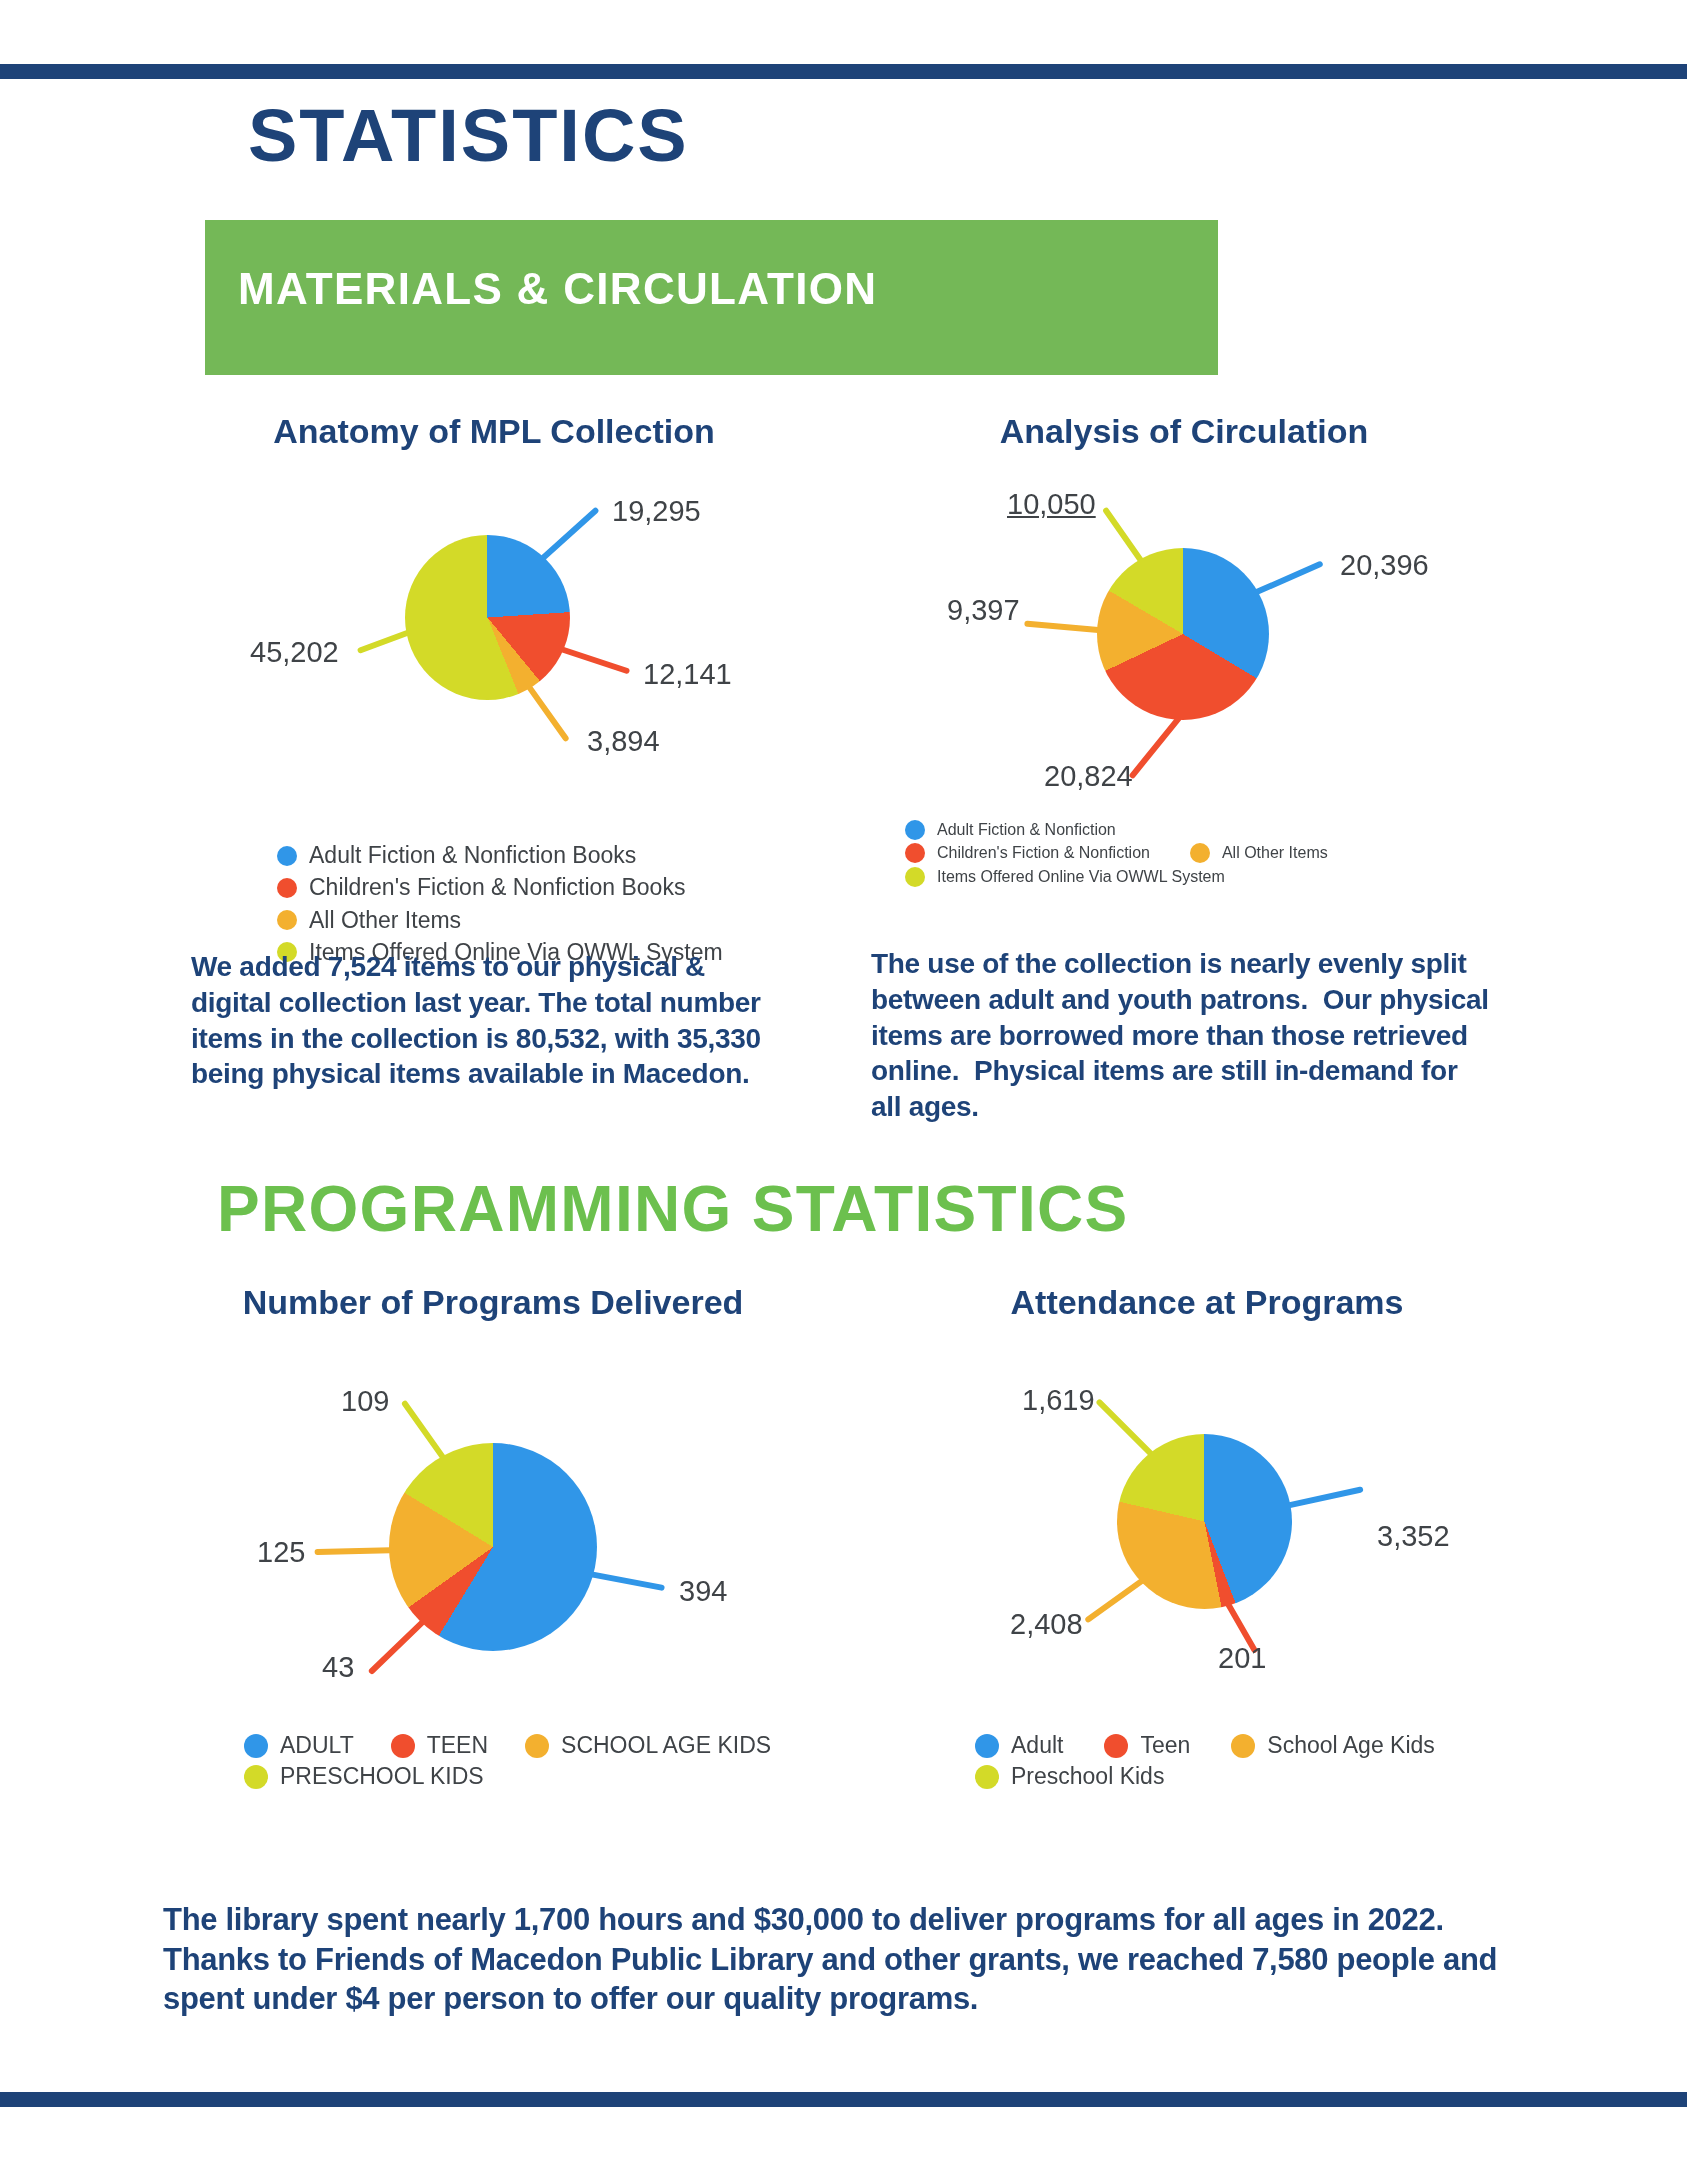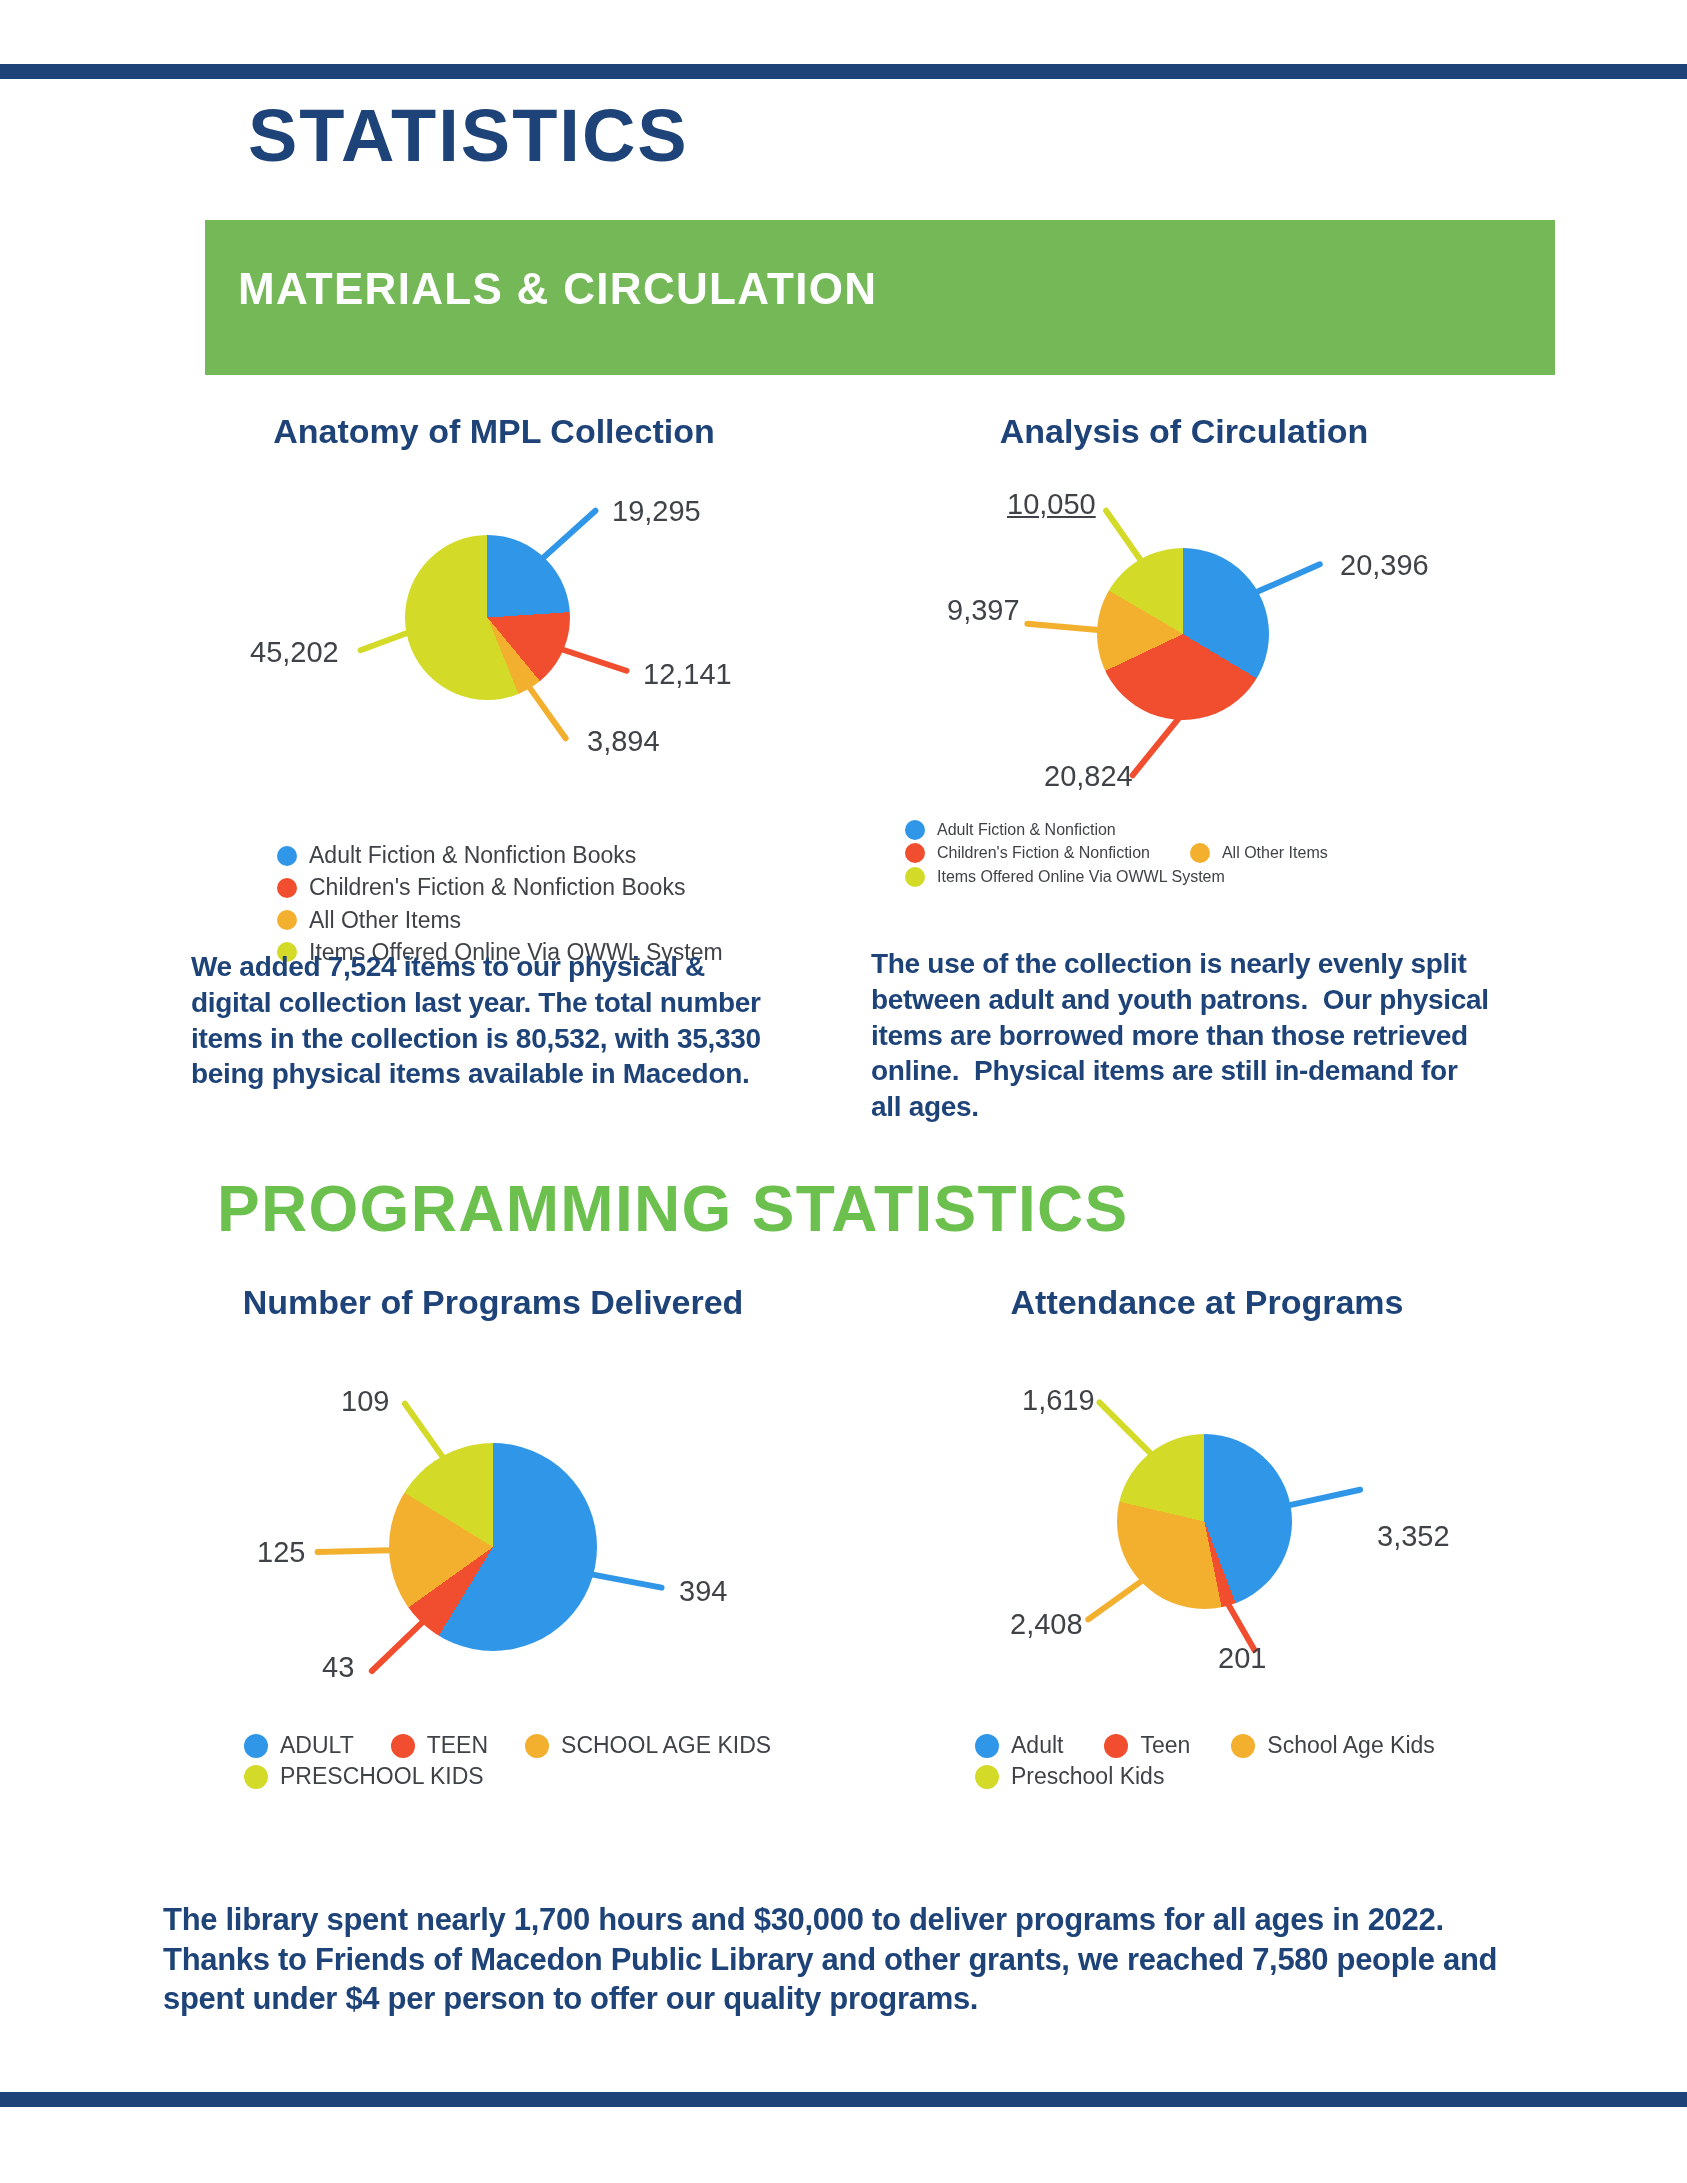--- a/index.html
+++ b/index.html
@@ -1,21 +1,21 @@
 <!DOCTYPE html>
 <html style="--navy: #1e4378; --green: #74b857; --heading_green: #6cc04e; --blue: #3096e8; --red: #f04e2e; --orange: #f3b02f; --yellow_green: #d3da28; --label_gray: #3f4347; --background: #ffffff;font-size:10.6px"><head>
 <meta charset="utf-8">
 <style>
   html,body{margin:0;padding:0;background:#ffffff;}
   #page{position:relative;width:1687px;height:2183px;background:#ffffff;overflow:hidden;
         font-family:"Liberation Sans",sans-serif;}
   .bar{position:absolute;left:0;width:1687px;height:14.6px;background:var(--navy);}
   .page-title{position:absolute;left:248px;top:93px;font-size:74px;font-weight:700;
         letter-spacing:2px;color:var(--navy);}
-  .banner{position:absolute;left:205px;top:220px;width:1350px;height:155px;
+  .banner{position:absolute;left:205px;top:220px;width:1013px;height:155px;
         background:var(--green);display:flex;align-items:center;}
   .banner-label{color:#ffffff;font-size:44px;font-weight:700;letter-spacing:1.3px;
         padding-left:33px;margin-bottom:17px;}
   .chart-title{position:absolute;font-size:34px;font-weight:700;color:var(--navy);
         text-align:center;}
   .section-heading{position:absolute;left:217px;top:1172px;font-size:64px;font-weight:700;
         letter-spacing:1.3px;color:var(--heading_green);}
   .para{position:absolute;color:var(--navy);font-weight:700;font-size:28px;line-height:1.28;
         letter-spacing:-0.3px;white-space:pre-wrap;}
   .pie{position:absolute;border-radius:50%;}

